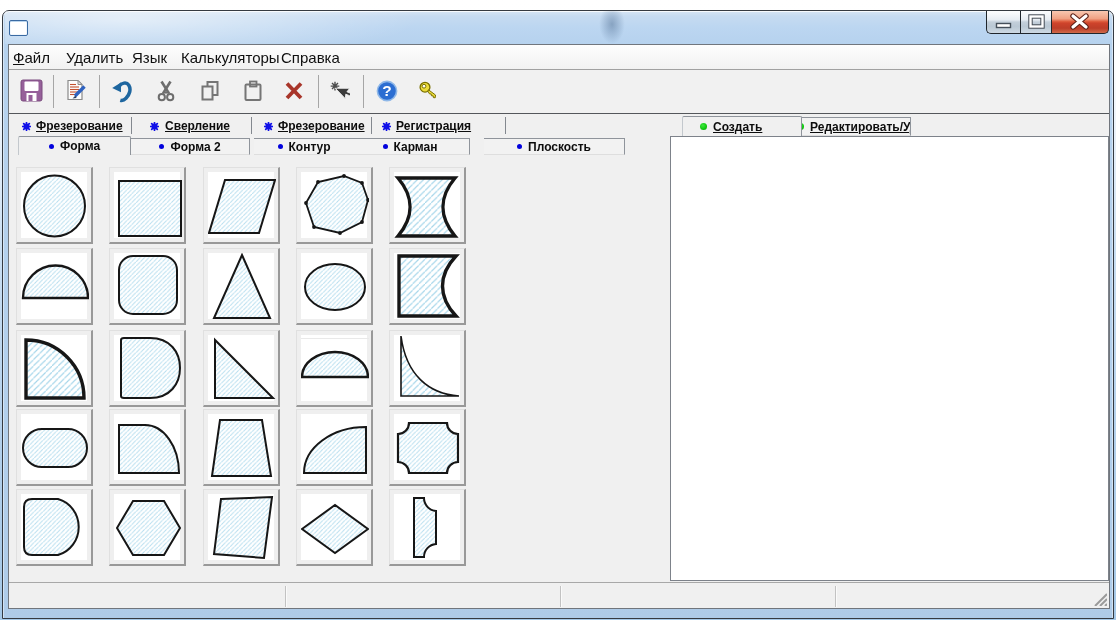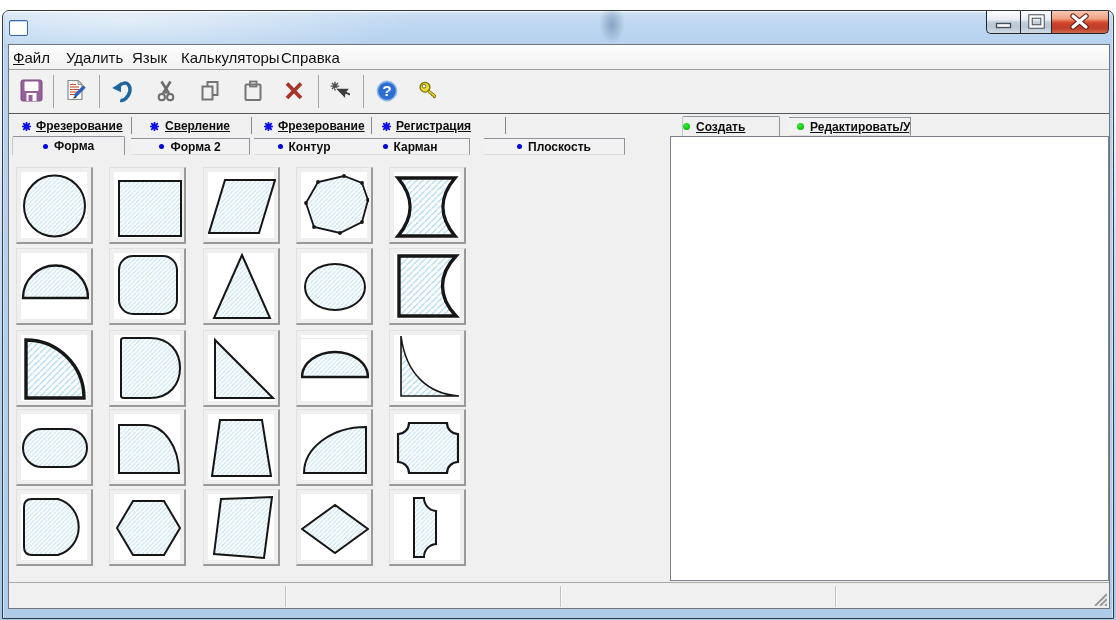--- a/index.html
+++ b/index.html
@@ -176,26 +176,26 @@
           <path d="M4.5,0.6 V8.4 M0.6,4.5 H8.4 M1.7,1.7 L7.3,7.3 M7.3,1.7 L1.7,7.3" stroke="#1010e8" stroke-width="1.7" stroke-linecap="round"></path>
         </svg>
 <span class="t1" style="left:270px">Фрезерование</span>
 <div class="t1s" style="left:363px"></div>
 <svg class="star" style="left:374px" viewBox="0 0 9 9">
           <circle cx="4.5" cy="4.5" r="3" fill="#1010e8"></circle>
           <path d="M4.5,0.6 V8.4 M0.6,4.5 H8.4 M1.7,1.7 L7.3,7.3 M7.3,1.7 L1.7,7.3" stroke="#1010e8" stroke-width="1.7" stroke-linecap="round"></path>
         </svg>
 <span class="t1" style="left:388px">Регистрация</span>
 <div class="t1s" style="left:497px"></div>
-<div class="t2 t2sel" style="left:4px;width:113px">  <i></i>Форма</div>
+<div class="t2 t2sel" style="left:10px;width:113px">  <i></i>Форма</div>
 <div class="t2 t2u" style="left:123px;width:119px"><i></i>Форма 2</div>
 <div class="t2 t2u" style="left:246px;width:101px"><i></i>Контур</div>
 <div class="t2 t2u" style="left:343px;width:119px"><i></i>Карман</div>
 <div class="t2 t2u" style="left:476px;width:141px"><i></i>Плоскость</div>
-<div class="rt t2sel" style="left:674px;width:98px;top:72px;height:20px;">
+<div class="rt t2sel" style="left:674px;width:120px;top:72px;height:20px;padding-left:17px">
           <i></i>
           <u>Создать</u>
         </div>
 <div class="rt t2u" style="left:781px;width:122px;top:73px;height:19px;padding-left:8px">
           <i></i>
           <u>Редактировать/Удалить</u>
         </div>
 <div id="canvas"></div>
 <div id="sbar">
 <div class="ssep" style="left:276px"></div>

